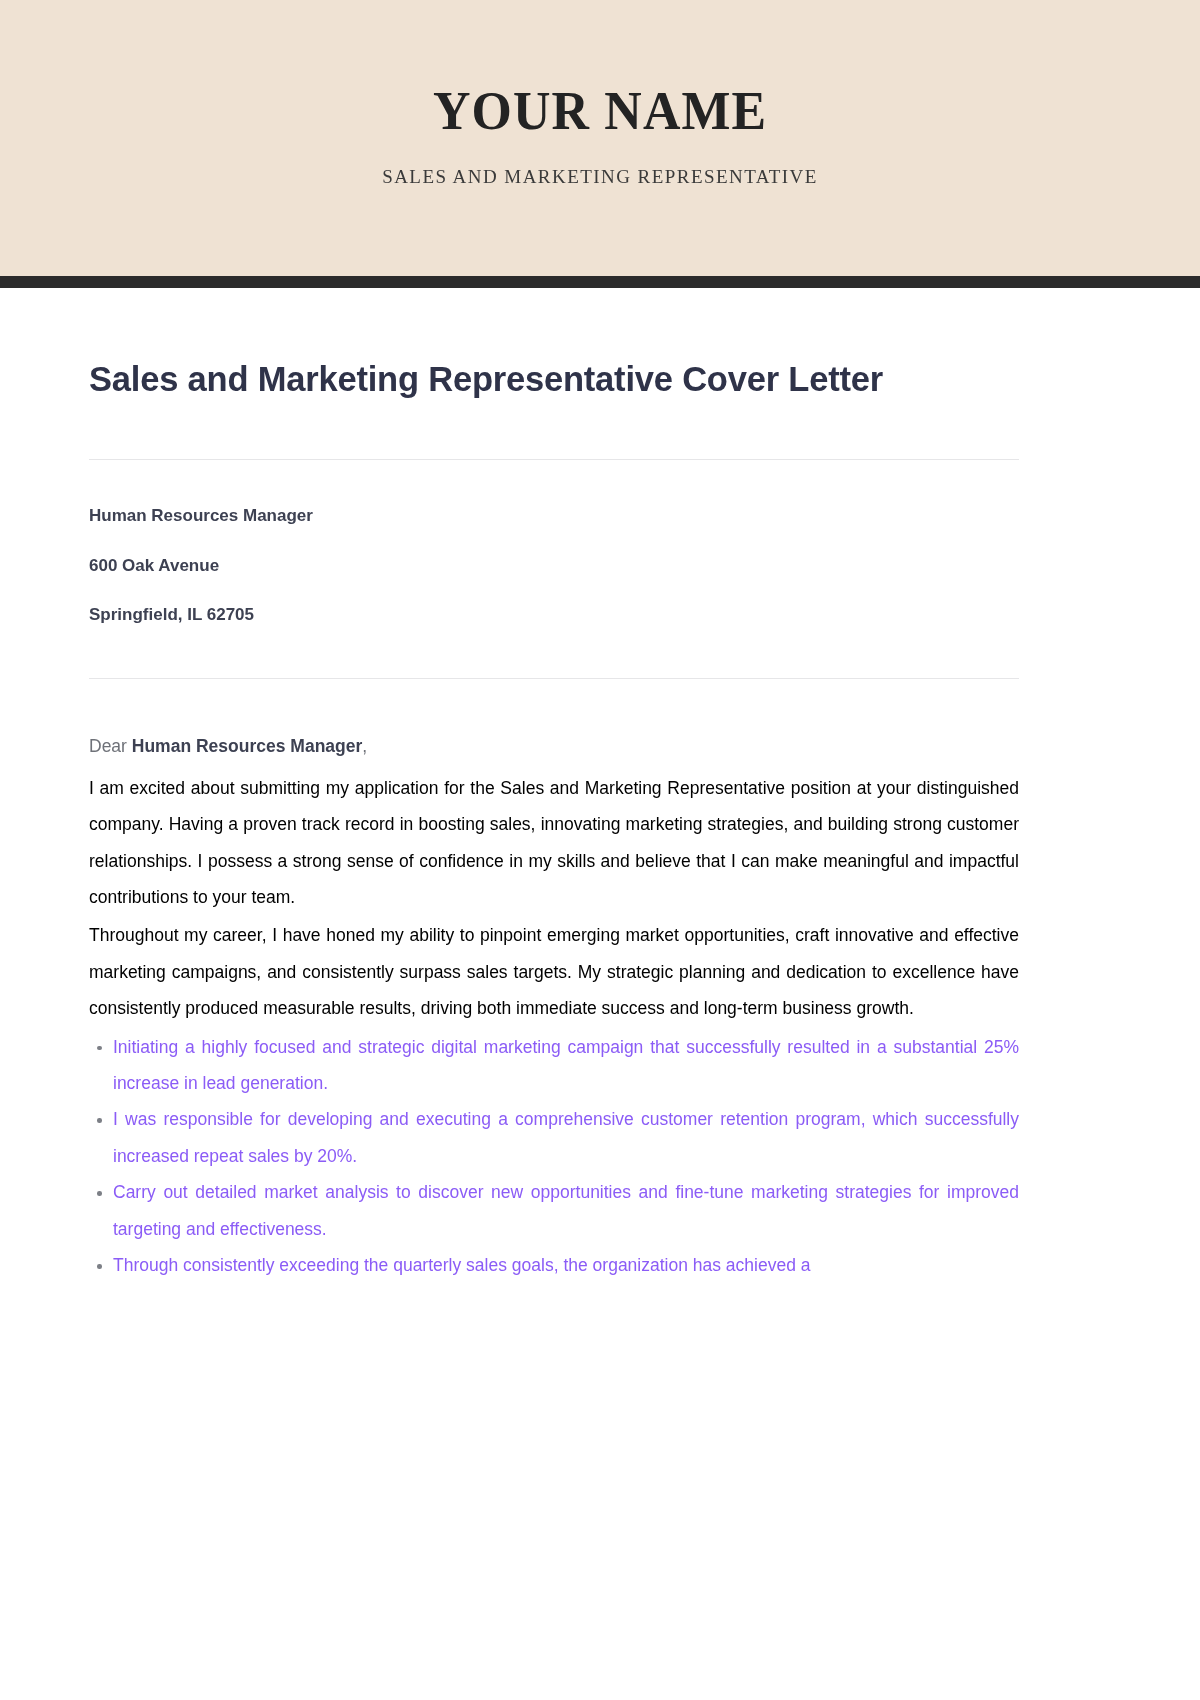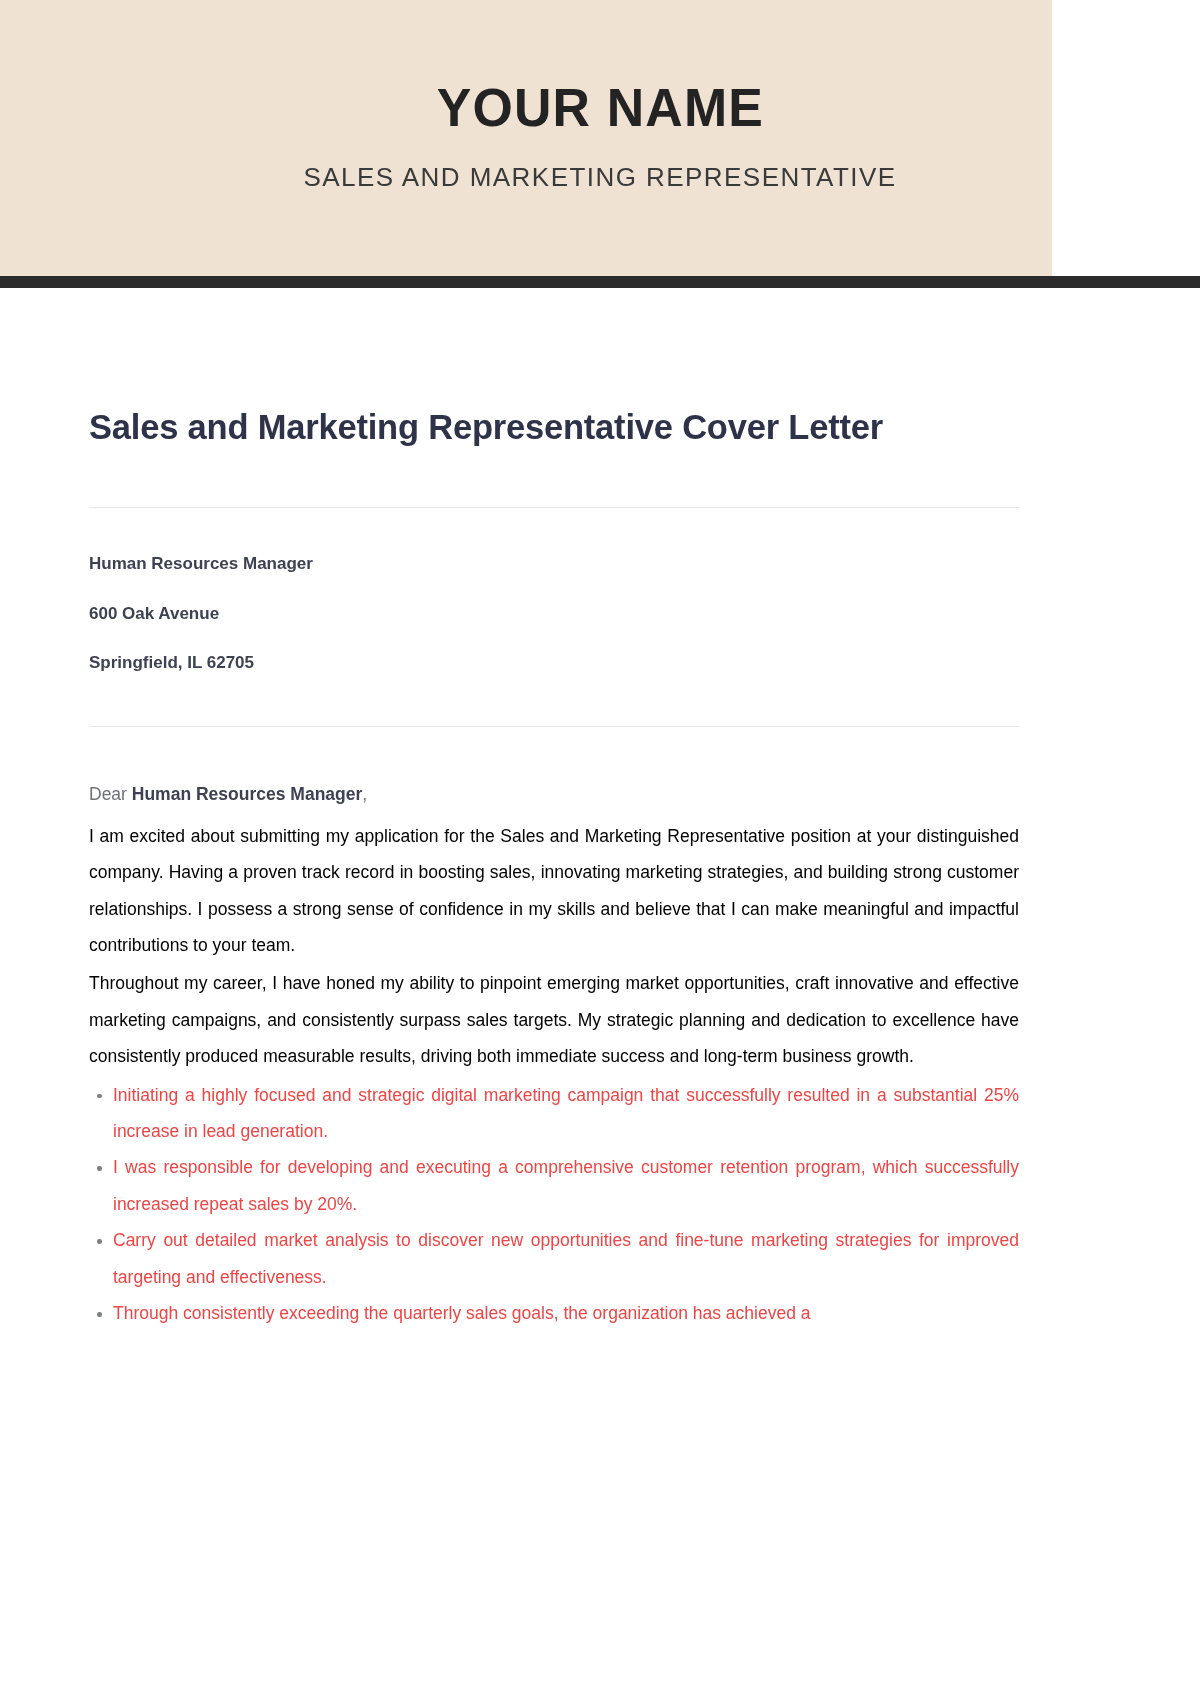--- a/index.html
+++ b/index.html
@@ -22,24 +22,25 @@
     height: 1700px;
     background: #ffffff;
     overflow: hidden;
   }
 
   
   .header-band {
     position: absolute;
     left: 0;
     top: 0;
-    width: 1052px;
+    width: 1200px;
     height: 276px;
     background: #efe2d3;
     box-sizing: border-box;
+    font-family: Liberation Serif, serif;
   }
   .header-inner {
     position: absolute;
     left: 0;
     top: 0;
     width: 1200px;
     height: 276px;
     display: flex;
     flex-direction: column;
     align-items: center;
@@ -53,21 +54,21 @@
     letter-spacing: 1.2px;
     color: #232323;
     line-height: 1.05;
     margin: 0 0 26px 0;
     text-align: center;
     transform: scaleX(0.96);
     transform-origin: center;
     white-space: nowrap;
   }
   .applicant-role {
-    font-size: 26px;
+    font-size: 19px;
     font-weight: 400;
     letter-spacing: 1.45px;
     color: #3a3a3a;
     line-height: 1.2;
     margin: 0;
     text-align: center;
     white-space: nowrap;
   }
   .header-rule {
     position: absolute;
@@ -81,21 +82,21 @@
   
   .doc {
     position: absolute;
     left: 89px;
     top: 288px;
     width: 930px;
   }
 
   .doc-title {
     margin: 0;
-    padding-top: 118px;
+    padding-top: 70px;
     font-size: 34.5px;
     font-weight: 700;
     color: #2f3349;
     letter-spacing: -0.2px;
     line-height: 1.25;
     white-space: nowrap;
   }
 
   .divider {
     height: 1px;
@@ -159,21 +160,21 @@
 
   .bullet-list {
     list-style: none;
     margin: 2px 0 0 0;
     padding: 0;
   }
   .bullet-item {
     position: relative;
     font-size: 17.5px;
     font-weight: 400;
-    color: #ef4444;
+    color: #8b5cf6;
     line-height: 2.08;
     margin: 0 0 0 0;
     padding-left: 24px;
     text-align: justify;
     text-justify: inter-word;
   }
   .bullet-item::before {
     content: "";
     position: absolute;
     left: 8px;

